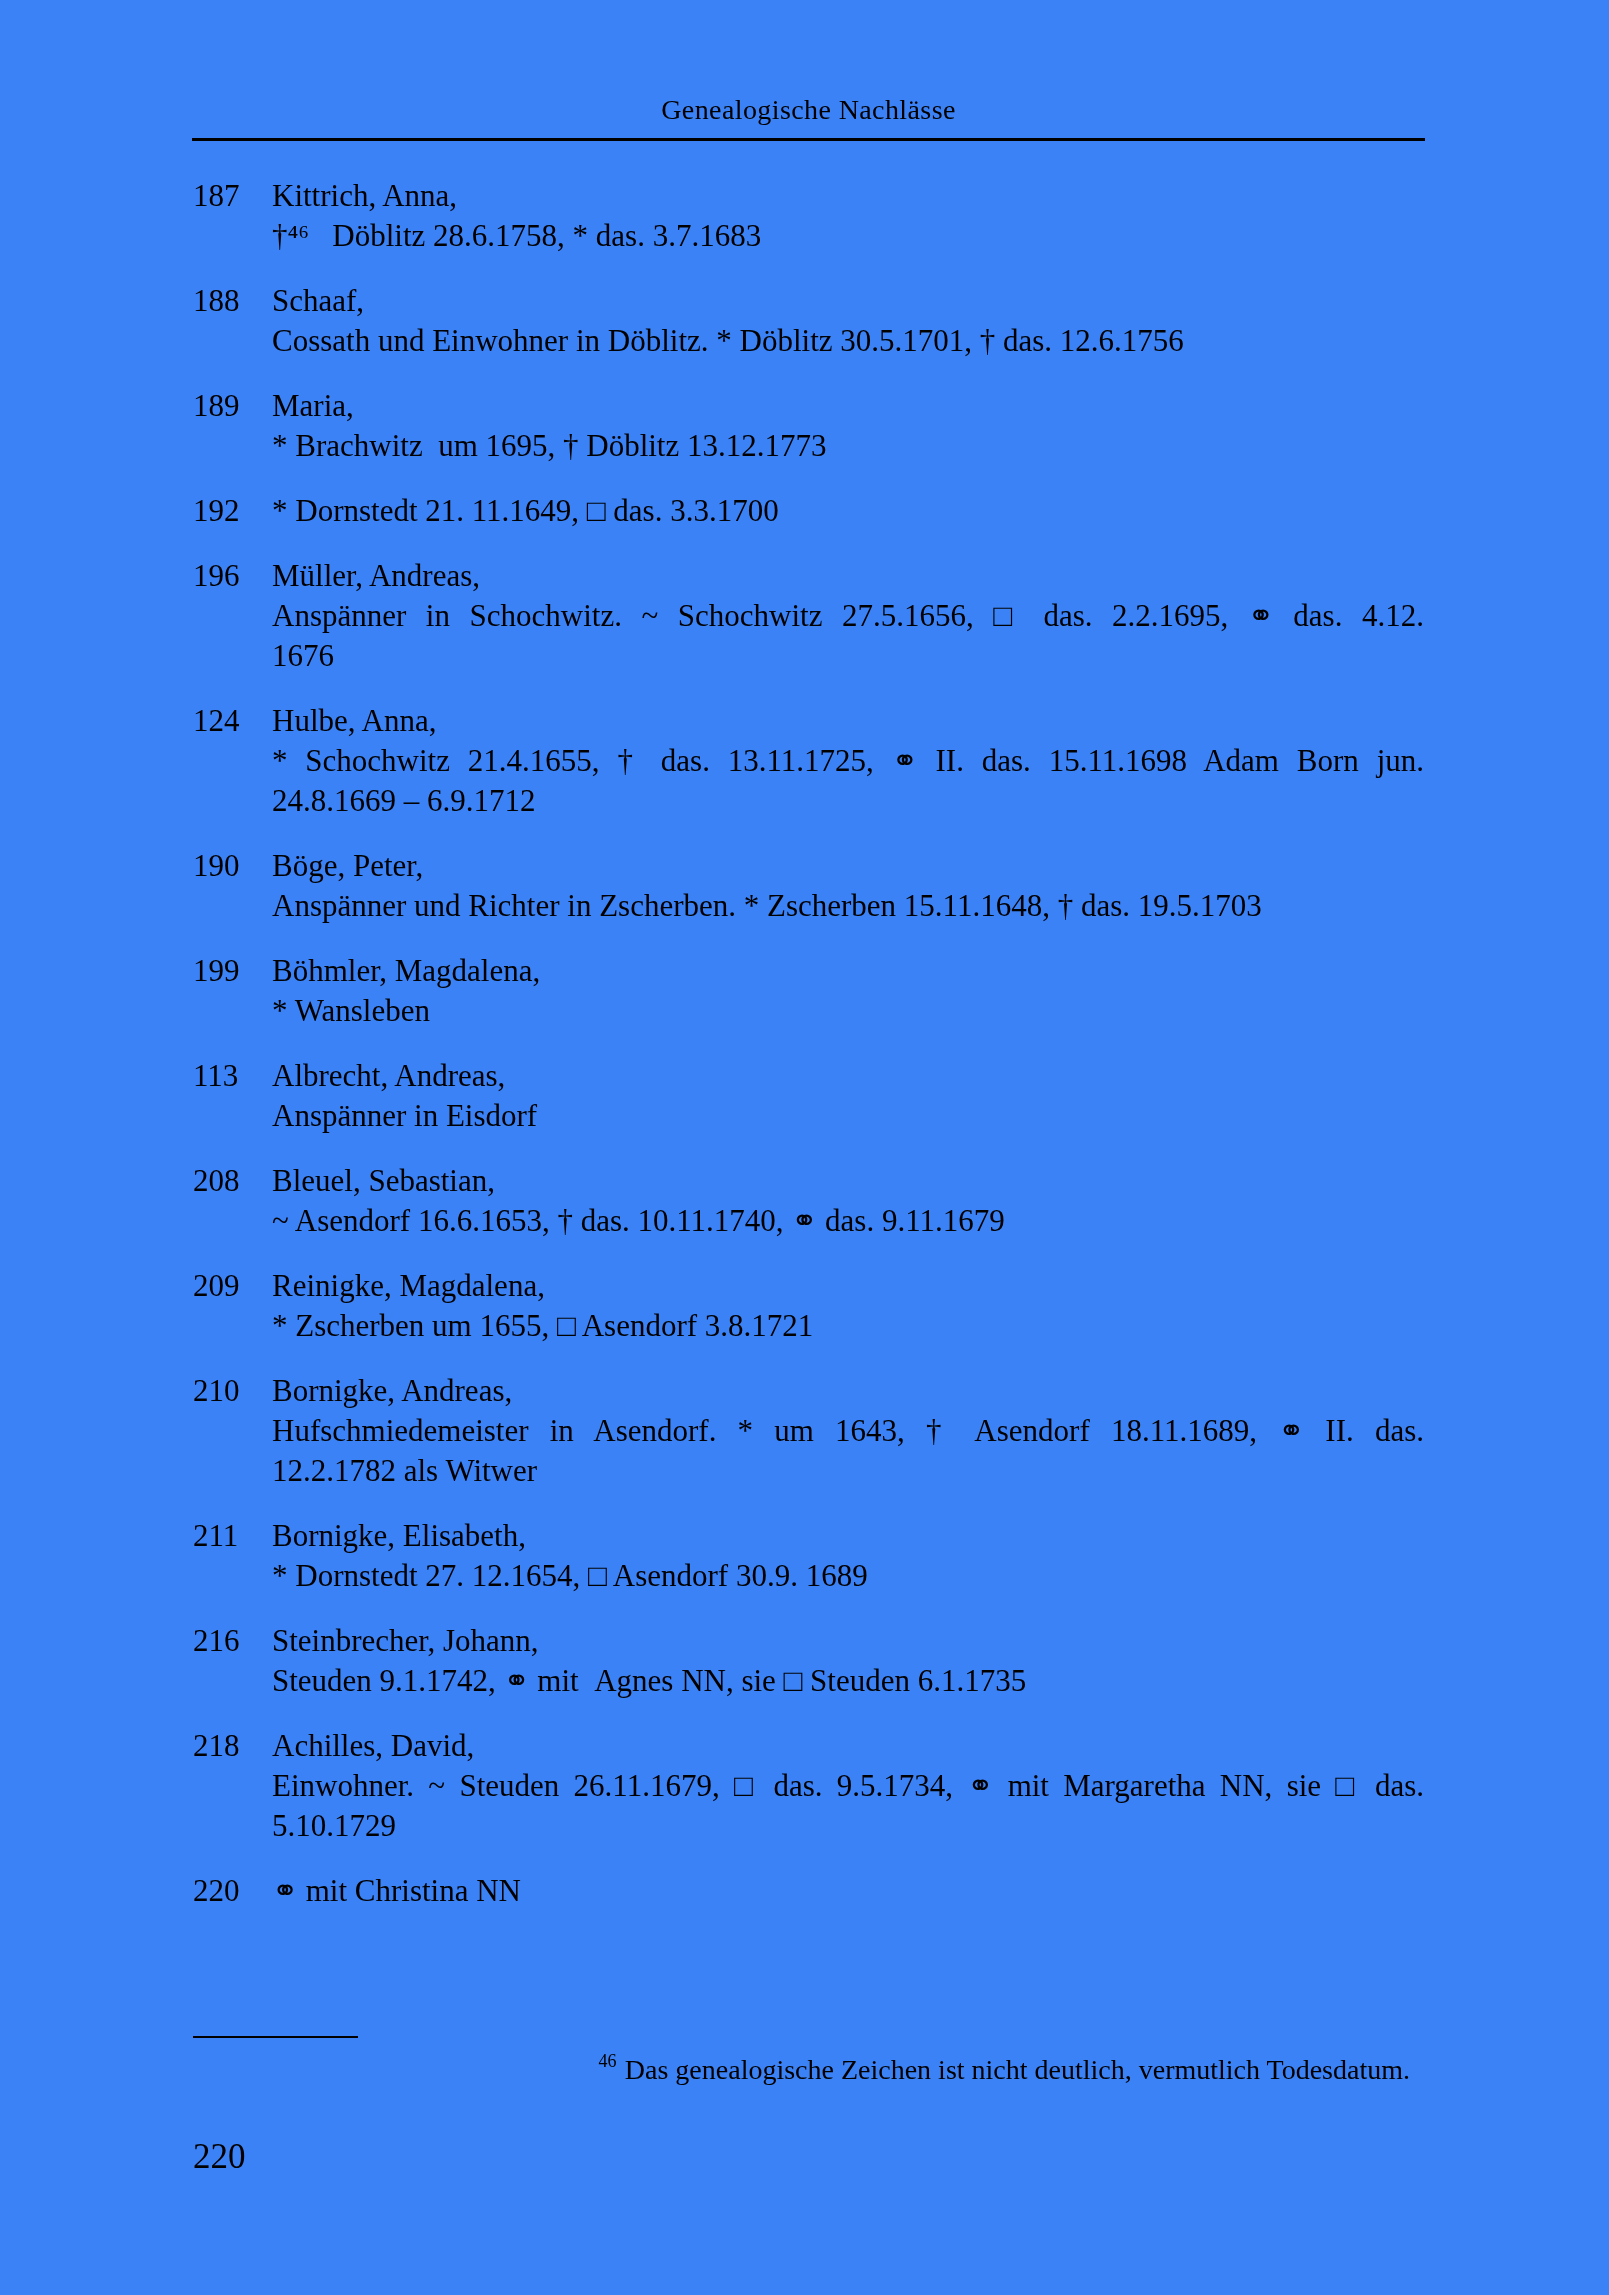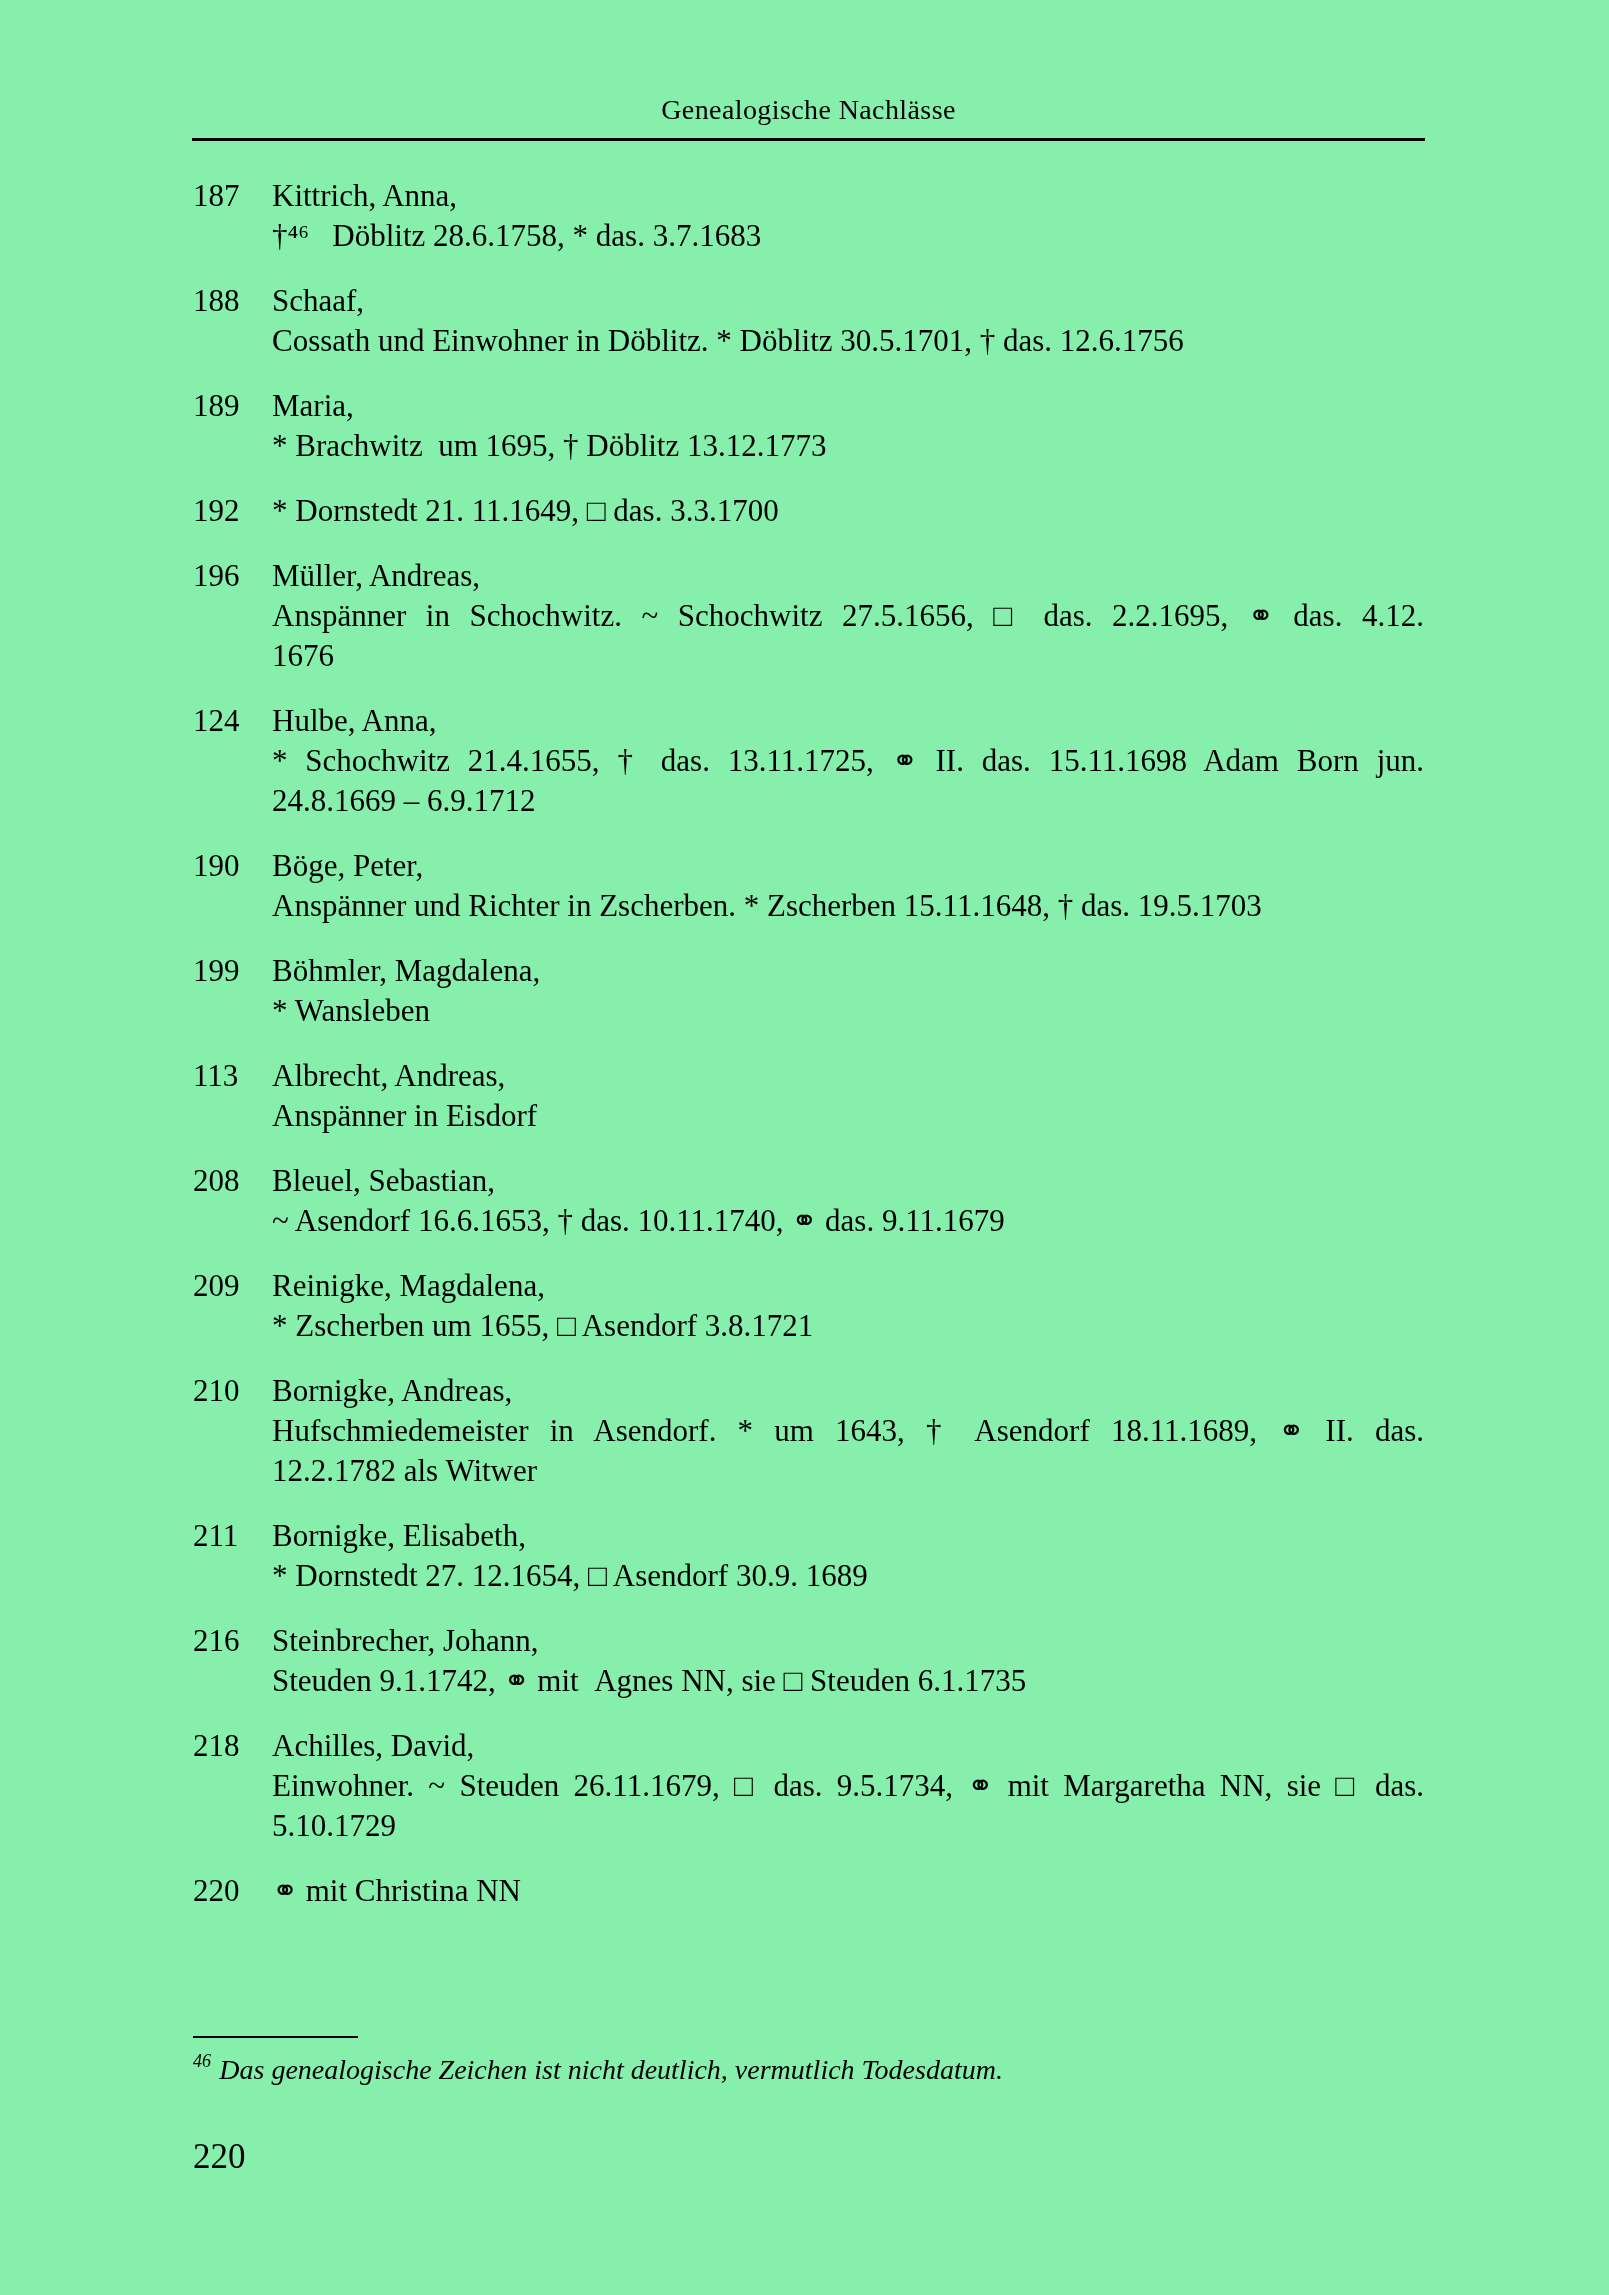--- a/index.html
+++ b/index.html
@@ -11,21 +11,21 @@
     width: 1610px;
     height: 2295px;
     position: relative;
     font-family: "Liberation Serif", "DejaVu Serif", "DejaVu Sans", serif;
     color: #000000;
     -webkit-font-smoothing: antialiased;
   }
   .page {
     position: absolute;
     inset: 0;
-    background: #86efac;
+    background: #3b82f6;
     overflow: hidden;
   }
   .header-title {
     position: absolute;
     top: 93px;
     left: 193px;
     width: 1231px;
     text-align: center;
     font-size: 28px;
     line-height: 33px;
@@ -77,26 +77,26 @@
     position: absolute;
     top: 2036px;
     left: 193px;
     width: 165px;
     height: 1.7px;
     background: #000000;
   }
   .footnote {
     position: absolute;
     top: 2052px;
-    left: 193px;
+    left: 179px;
     width: 1231px;
     font-size: 28px;
     line-height: 35px;
-    font-style: italic;
-    white-space: nowrap;
+    white-space: nowrap;
+    text-align: right;
   }
   .footnote sup {
     font-size: 18px;
     line-height: 0;
     vertical-align: 11.6px;
     margin-right: 8.3px;
   }
   .page-number {
     position: absolute;
     top: 2137px;

